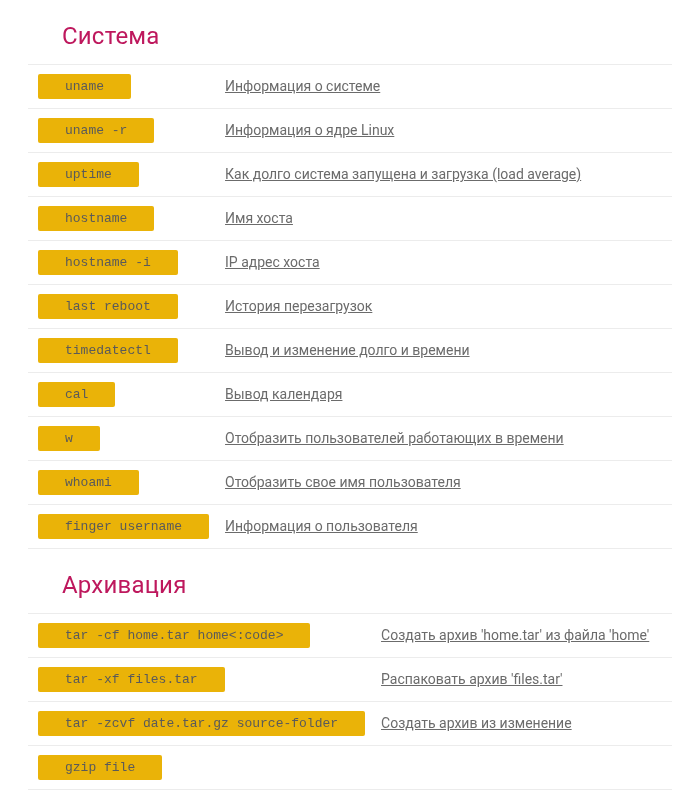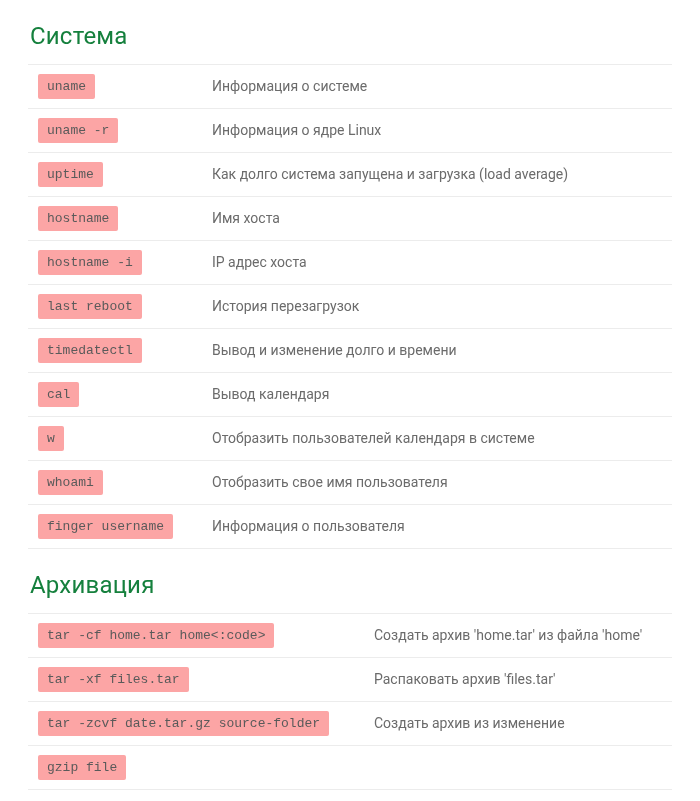--- a/index.html
+++ b/index.html
@@ -10,54 +10,55 @@
     color: #333;
   }
   .page {
     width: 700px;
     box-sizing: border-box;
     padding: 0 28px 30px 28px;
   }
   .section-heading {
     font-size: 24px;
     font-weight: 400;
-    color: #15803d;
-    margin: 22px 0 14px 2px;
+    color: #be185d;
+    margin: 22px 0 14px 34px;
     letter-spacing: 0.2px;
   }
   .cmd-table {
     width: 100%;
     border-collapse: collapse;
   }
   .cmd-table tr {
     border-bottom: 1px solid #ececec;
   }
   .cmd-table tr:first-child {
     border-top: 1px solid #ececec;
   }
   .cmd-table td {
     padding: 9px 6px 9px 10px;
     vertical-align: middle;
   }
   .cmd-col-narrow { width: 158px; }
   .cmd-col-wide   { width: 320px; }
   .cmd-code {
     display: inline-block;
-    background: #fca5a5;
+    background: #eab308;
     color: #5a5a5a;
     font-family: "Courier New", Courier, monospace;
     font-size: 13px;
-    padding: 5px 9px;
+    padding: 5px 27px;
     border-radius: 2px;
     white-space: nowrap;
   }
   .cmd-desc {
     color: #6b6b6b;
     font-size: 14px;
     line-height: 1.4;
+    text-decoration: underline;
   }
 </style>
 </head>
 <body>
 
 <div class="page">
 
   <h2 class="section-heading">Система</h2>
   <table class="cmd-table">
     <tbody>
@@ -88,21 +89,21 @@
     <tr>
       <td class="cmd-col-narrow"><span class="cmd-code">timedatectl</span></td>
       <td><span class="cmd-desc">Вывод и изменение долго и времени</span></td>
     </tr>
     <tr>
       <td class="cmd-col-narrow"><span class="cmd-code">cal</span></td>
       <td><span class="cmd-desc">Вывод календаря</span></td>
     </tr>
     <tr>
       <td class="cmd-col-narrow"><span class="cmd-code">w</span></td>
-      <td><span class="cmd-desc">Отобразить пользователей календаря в системе</span></td>
+      <td><span class="cmd-desc">Отобразить пользователей работающих в времени</span></td>
     </tr>
     <tr>
       <td class="cmd-col-narrow"><span class="cmd-code">whoami</span></td>
       <td><span class="cmd-desc">Отобразить свое имя пользователя</span></td>
     </tr>
     <tr>
       <td class="cmd-col-narrow"><span class="cmd-code">finger username</span></td>
       <td><span class="cmd-desc">Информация о пользователя</span></td>
     </tr>
   </tbody>

